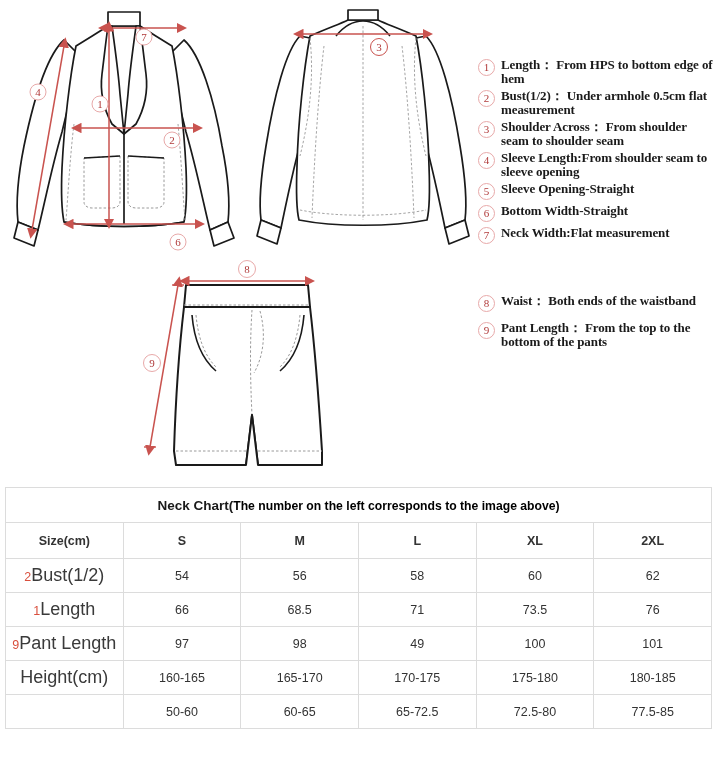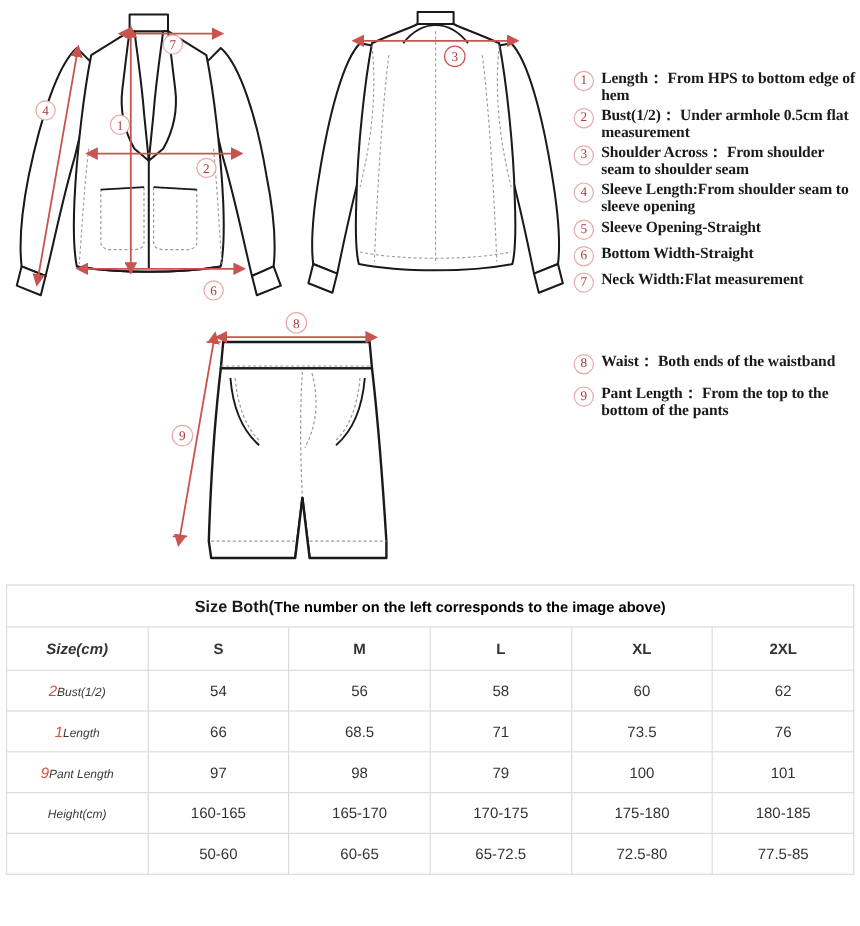--- a/index.html
+++ b/index.html
@@ -100,27 +100,27 @@
     font-size: 12.2px;
     font-weight: bold;
     color: #000000;
   }
   .hdr-cell {
     font-weight: bold;
     color: #1a1a1a;
     font-size: 13px;
     height: 35px !important;
   }
-  .col-label { width: 123px; font-style: italic; }
+  .col-label { width: 123px; }
   .rownum {
     color: #d94f3d;
   }
   .row-label {
     color: #3a3a3a;
-    font-size: 10px;
+    font-size: 18px;
   }
 </style>
 </head>
 <body>
 
 <div class="diagram-area">
 
   <svg class="fig" id="fig-jacket-front" viewBox="0 0 238 252">
     <g fill="#ffffff" stroke="#1a1a1a" stroke-width="1.7" stroke-linejoin="round">
 
@@ -355,21 +355,21 @@
       <span class="legend-text">Pant Length： From the top to the bottom of the pants</span>
     </div>
   </div>
 </div>
 
 <div class="table-wrap">
   <table class="size-chart">
     <tbody>
       <tr>
         <td class="chart-title-cell" colspan="6">
-          <span class="title-main">Size Both(</span><span class="title-sub">The number on the left corresponds to the image above)</span>
+          <span class="title-main">Neck Chart(</span><span class="title-sub">The number on the left corresponds to the image above)</span>
         </td>
       </tr>
       <tr>
         <td class="hdr-cell col-label">Size(cm)</td>
         <td class="hdr-cell">S</td>
         <td class="hdr-cell">M</td>
         <td class="hdr-cell">L</td>
         <td class="hdr-cell">XL</td>
         <td class="hdr-cell">2XL</td>
       </tr>
@@ -391,21 +391,21 @@
         <td>73.5</td>
         <td>76</td>
       </tr>
 
 
 
       <tr>
         <td class="col-label"><span class="rownum">9</span><span class="row-label">Pant Length</span></td>
         <td>97</td>
         <td>98</td>
-        <td>79</td>
+        <td>49</td>
         <td>100</td>
         <td>101</td>
       </tr>
 
       <tr>
         <td class="col-label"><span class="rownum"></span><span class="row-label">Height(cm)</span></td>
         <td>160-165</td>
         <td>165-170</td>
         <td>170-175</td>
         <td>175-180</td>

